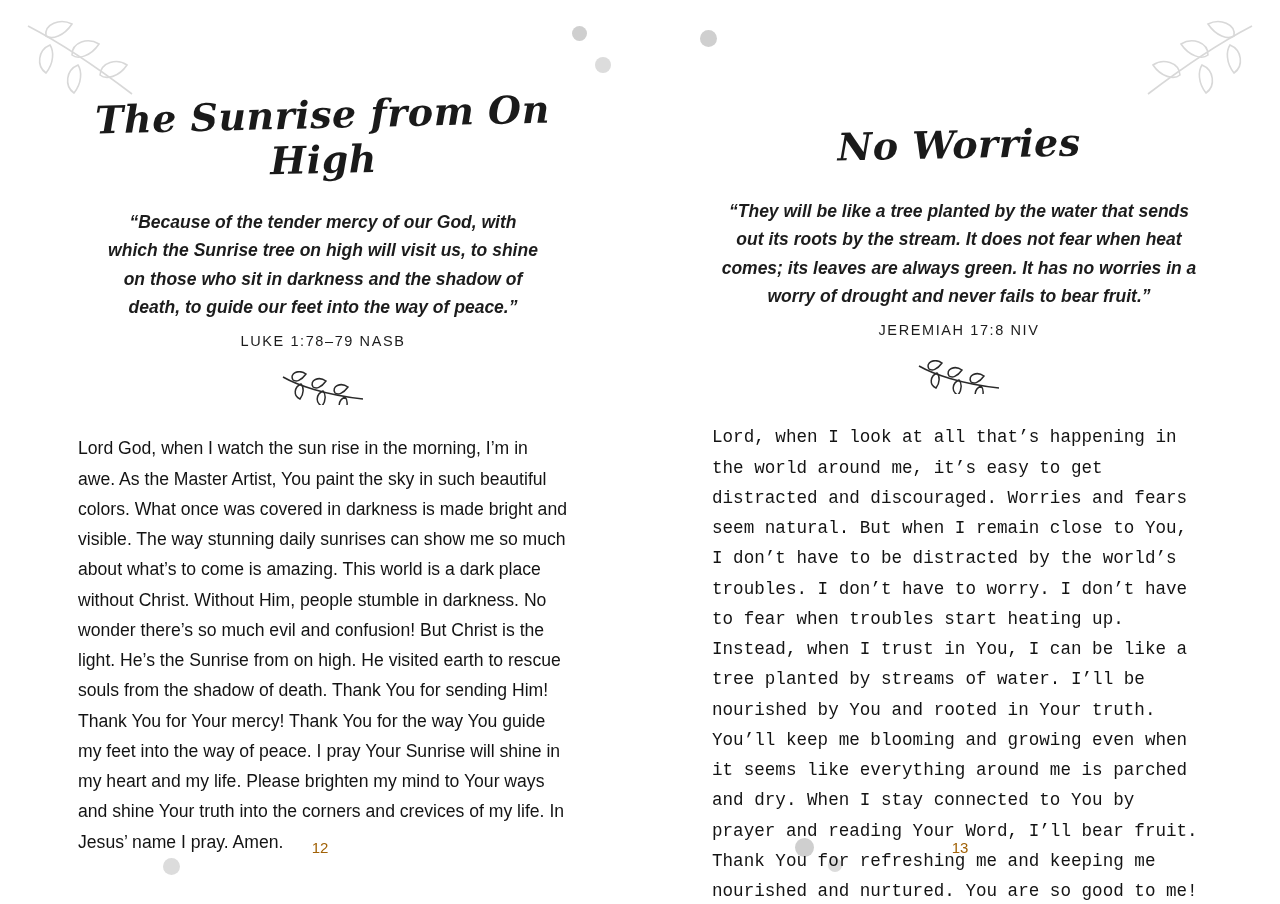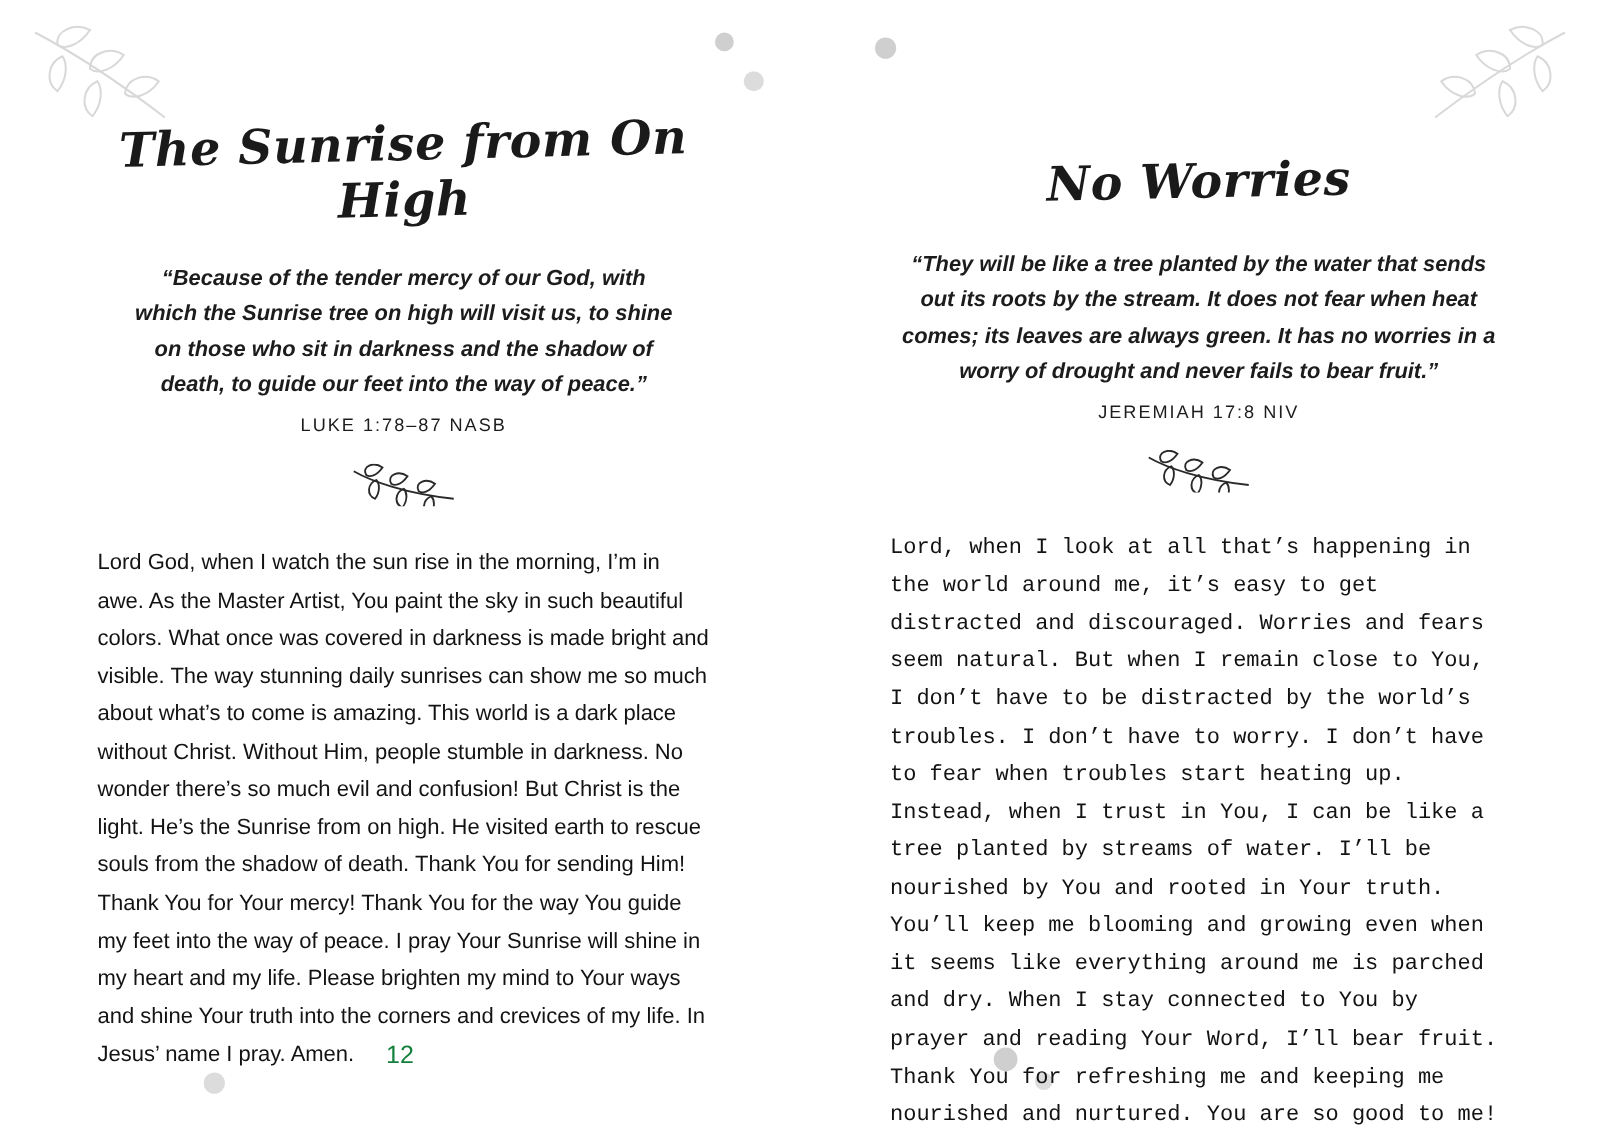--- a/index.html
+++ b/index.html
@@ -104,22 +104,22 @@
   .left .prayer { margin-top: 22px; }
   .right .prayer { margin-top: 18px; font-family: Liberation Mono, monospace; }
 
   .folio {
     position: absolute;
     bottom: 48px;
     width: 100%;
     left: 0;
     text-align: center;
     font-family: "Liberation Sans", sans-serif;
-    font-size: 20px;
-    color: #15803d;
+    font-size: 15px;
+    color: #a16207;
   }
 </style>
 </head>
 <body>
 
 <div class="page">
 
   <div class="dot" style="left:572px; top:26px; width:15px; height:15px;"></div>
   <div class="dot light" style="left:595px; top:57px; width:16px; height:16px;"></div>
   <div class="dot" style="left:700px; top:30px; width:17px; height:17px;"></div>
@@ -149,21 +149,21 @@
     </svg>
   </div>
 
   <div class="spread">
 
     <div class="leaf-page left">
       <h1 class="title">The Sunrise from On High</h1>
 
       <p class="verse">“Because of the tender mercy of our God, with which the Sunrise tree on high will visit us, to shine on those who sit in darkness and the shadow of death, to guide our feet into the way of peace.”</p>
 
-      <div class="reference">LUKE 1:78–87 NASB</div>
+      <div class="reference">LUKE 1:78–79 NASB</div>
 
       <div class="divider">
         <svg width="92" height="34" viewBox="0 0 92 34" fill="none" stroke="#2a2a2a" stroke-width="1.5">
           <path d="M6 6 C20 14 48 24 86 28"></path>
           <path d="M16 9 C12 2 22 -2 29 3 C24 10 19 11 16 9 Z"></path>
           <path d="M36 16 C32 9 42 5 49 10 C44 17 39 18 36 16 Z"></path>
           <path d="M58 22 C54 15 64 11 71 16 C66 23 61 24 58 22 Z"></path>
           <path d="M24 13 C17 16 16 25 23 28 C27 23 27 16 24 13 Z"></path>
           <path d="M46 20 C39 23 38 32 45 35 C49 30 49 23 46 20 Z"></path>
           <path d="M68 26 C61 29 60 38 67 41 C71 36 71 29 68 26 Z"></path>
@@ -189,16 +189,17 @@
           <path d="M36 16 C32 9 42 5 49 10 C44 17 39 18 36 16 Z"></path>
           <path d="M58 22 C54 15 64 11 71 16 C66 23 61 24 58 22 Z"></path>
           <path d="M24 13 C17 16 16 25 23 28 C27 23 27 16 24 13 Z"></path>
           <path d="M46 20 C39 23 38 32 45 35 C49 30 49 23 46 20 Z"></path>
           <path d="M68 26 C61 29 60 38 67 41 C71 36 71 29 68 26 Z"></path>
         </svg>
       </div>
 
       <p class="prayer">Lord, when I look at all that’s happening in the world around me, it’s easy to get distracted and discouraged. Worries and fears seem natural. But when I remain close to You, I don’t have to be distracted by the world’s troubles. I don’t have to worry. I don’t have to fear when troubles start heating up. Instead, when I trust in You, I can be like a tree planted by streams of water. I’ll be nourished by You and rooted in Your truth. You’ll keep me blooming and growing even when it seems like everything around me is parched and dry. When I stay connected to You by prayer and reading Your Word, I’ll bear fruit. Thank You for refreshing me and keeping me nourished and nurtured. You are so good to me! In Jesus’ name I pray. Amen.</p>
 
+      <div class="folio">13</div>
     </div>
 
   </div>
 </div>
 
 </body></html>

